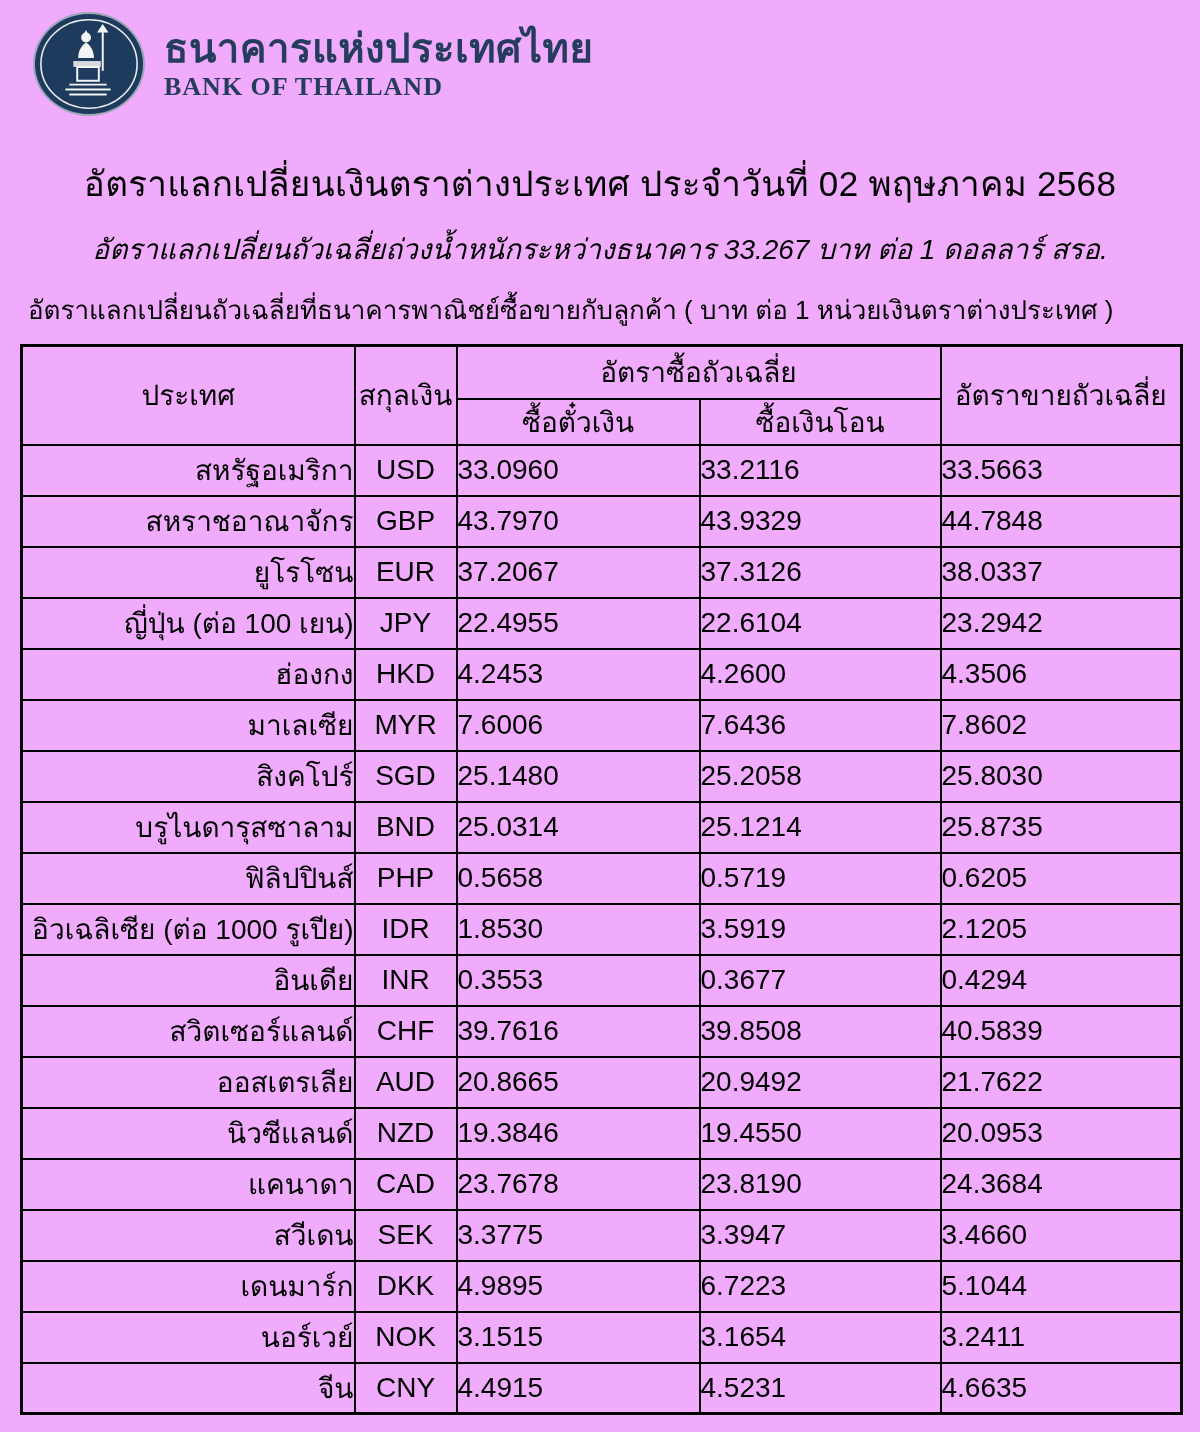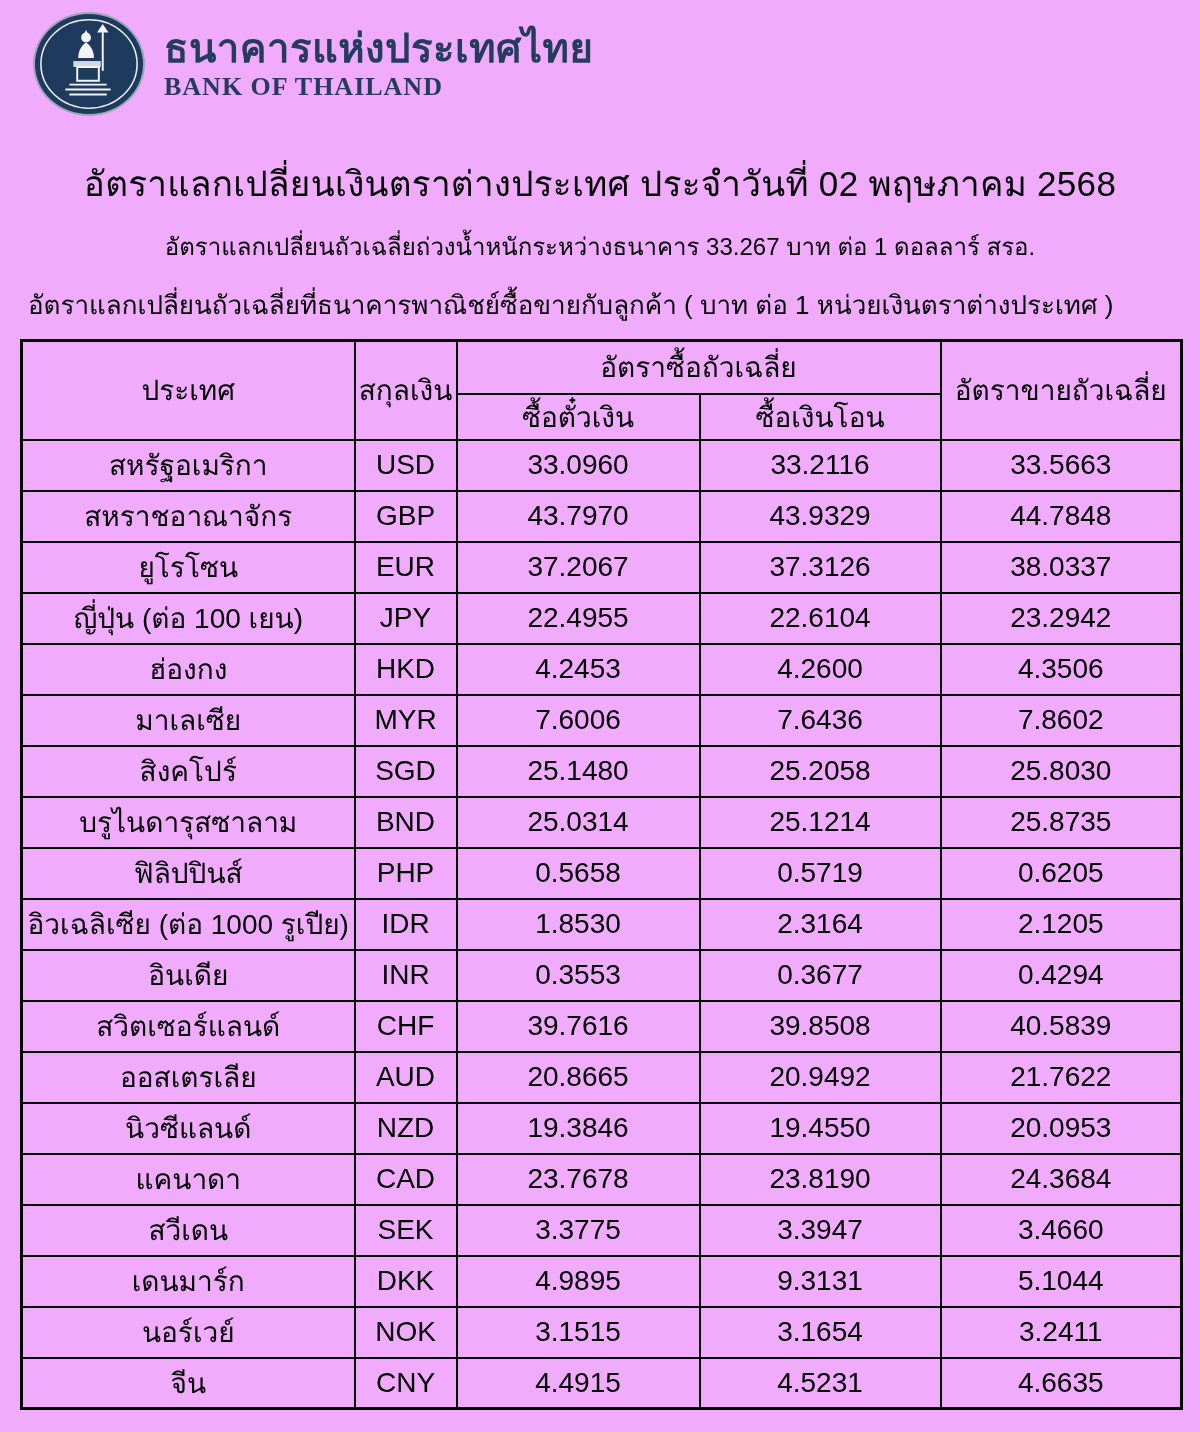--- a/index.html
+++ b/index.html
@@ -45,23 +45,24 @@
   
   .title {
     text-align: center;
     font-size: 35px;
     font-weight: 400;
     margin-top: 26px;
     letter-spacing: 0.3px;
   }
   .subtitle {
     text-align: center;
-    font-size: 24px;
+    font-size: 28px;
     font-weight: 500;
     margin-top: 16px;
+    font-style: italic;
   }
   .note {
     font-size: 26px;
     font-weight: 500;
     margin-top: 18px;
     padding-left: 28px;
   }
 
   
   table.rates {
@@ -72,23 +73,23 @@
   }
   table.rates th, table.rates td {
     border: 2px solid #000;
     padding: 0;
     font-weight: 400;
   }
   table.rates { border: 3px solid #000; }
   th.h-top { height: 53px; font-size: 28px; font-weight: 500; text-align: center; vertical-align: middle; }
   th.h-sub { height: 42px; font-size: 28px; font-weight: 500; text-align: center; vertical-align: middle; }
   td { height: 51px; font-size: 28px; vertical-align: middle; }
-  td.c-country { text-align: center;  padding-left: 14px; }
+  td.c-country { text-align: right;  padding-left: 14px; }
   td.c-cur     { text-align: center; }
-  td.c-num     { text-align: center; padding-right: 24px; }
+  td.c-num     { text-align: left; padding-right: 24px; }
   col.w-country { width: 333px; }
   col.w-cur     { width: 102px; }
   col.w-bill    { width: 243px; }
   col.w-trans   { width: 241px; }
   col.w-sell    { width: 241px; }
 </style>
 </head>
 <body>
 
 <div class="page">
@@ -205,21 +206,21 @@
       <td class="c-country">ฟิลิปปินส์</td>
       <td class="c-cur">PHP</td>
       <td class="c-num">0.5658</td>
       <td class="c-num">0.5719</td>
       <td class="c-num">0.6205</td>
     </tr>
         <tr>
       <td class="c-country">อิวเฉลิเซีย (ต่อ 1000 รูเปีย)</td>
       <td class="c-cur">IDR</td>
       <td class="c-num">1.8530</td>
-      <td class="c-num">2.3164</td>
+      <td class="c-num">3.5919</td>
       <td class="c-num">2.1205</td>
     </tr>
         <tr>
       <td class="c-country">อินเดีย</td>
       <td class="c-cur">INR</td>
       <td class="c-num">0.3553</td>
       <td class="c-num">0.3677</td>
       <td class="c-num">0.4294</td>
     </tr>
         <tr>
@@ -254,21 +255,21 @@
       <td class="c-country">สวีเดน</td>
       <td class="c-cur">SEK</td>
       <td class="c-num">3.3775</td>
       <td class="c-num">3.3947</td>
       <td class="c-num">3.4660</td>
     </tr>
         <tr>
       <td class="c-country">เดนมาร์ก</td>
       <td class="c-cur">DKK</td>
       <td class="c-num">4.9895</td>
-      <td class="c-num">9.3131</td>
+      <td class="c-num">6.7223</td>
       <td class="c-num">5.1044</td>
     </tr>
         <tr>
       <td class="c-country">นอร์เวย์</td>
       <td class="c-cur">NOK</td>
       <td class="c-num">3.1515</td>
       <td class="c-num">3.1654</td>
       <td class="c-num">3.2411</td>
     </tr>
         <tr>

